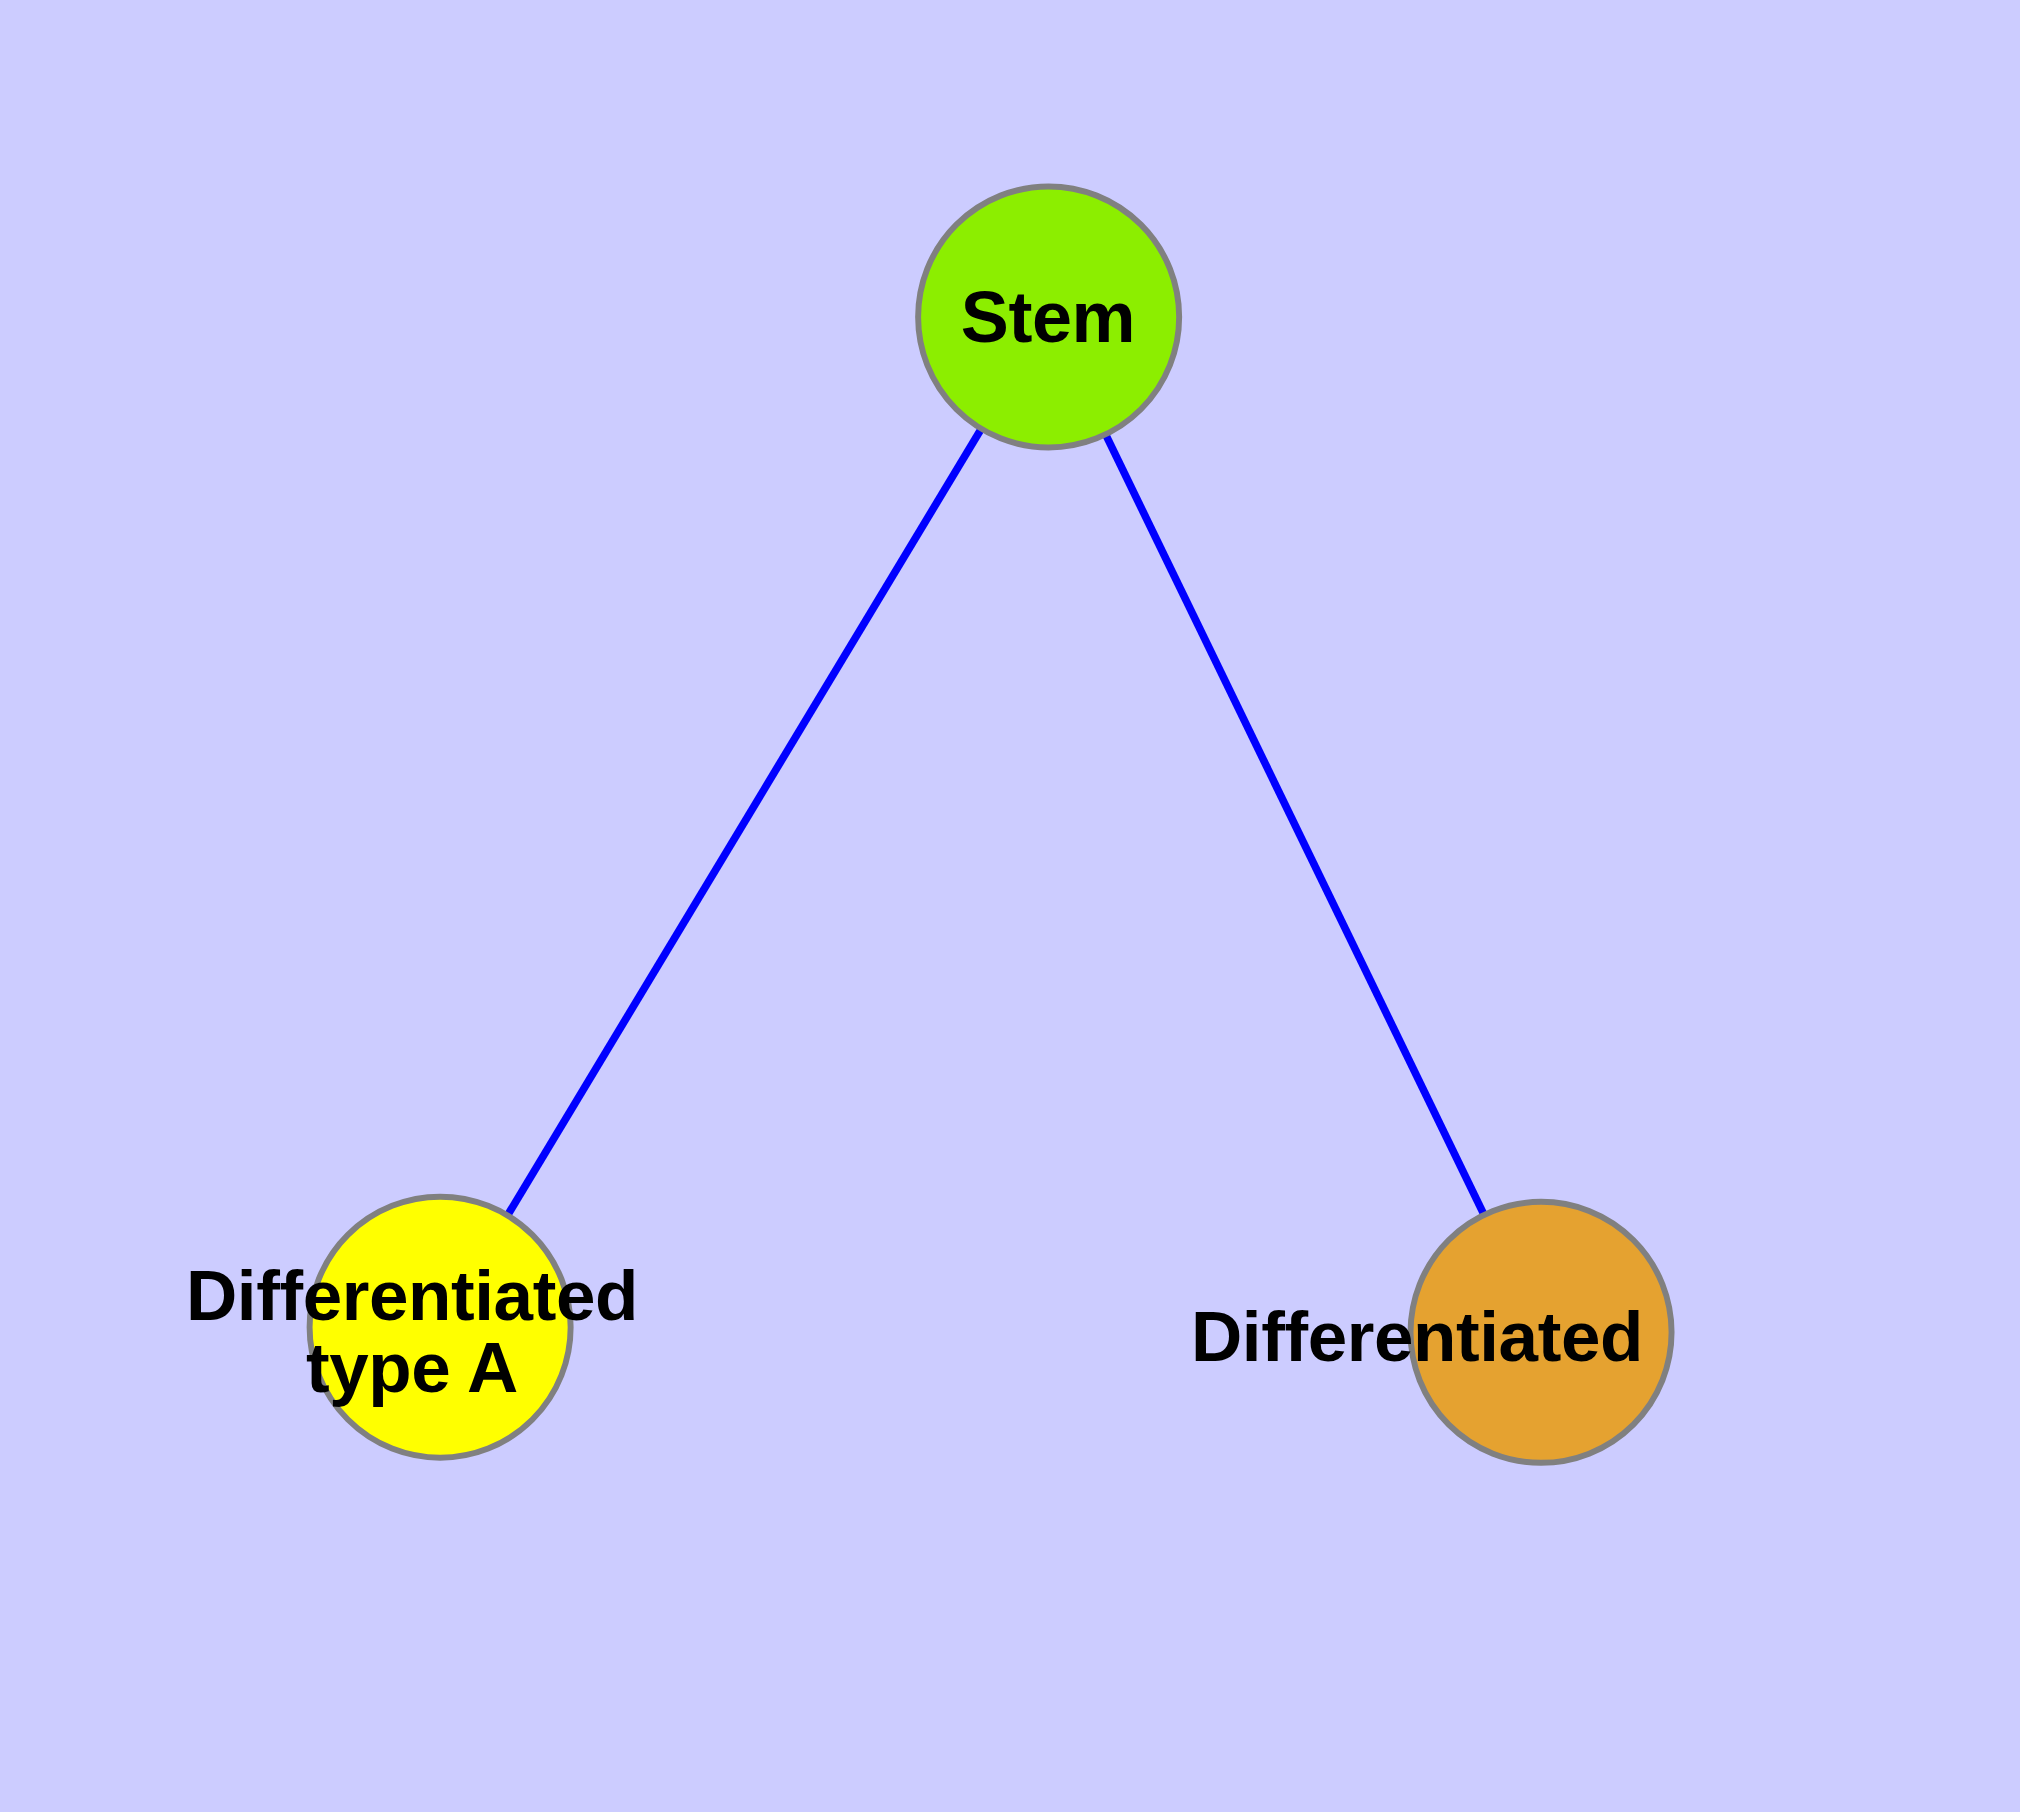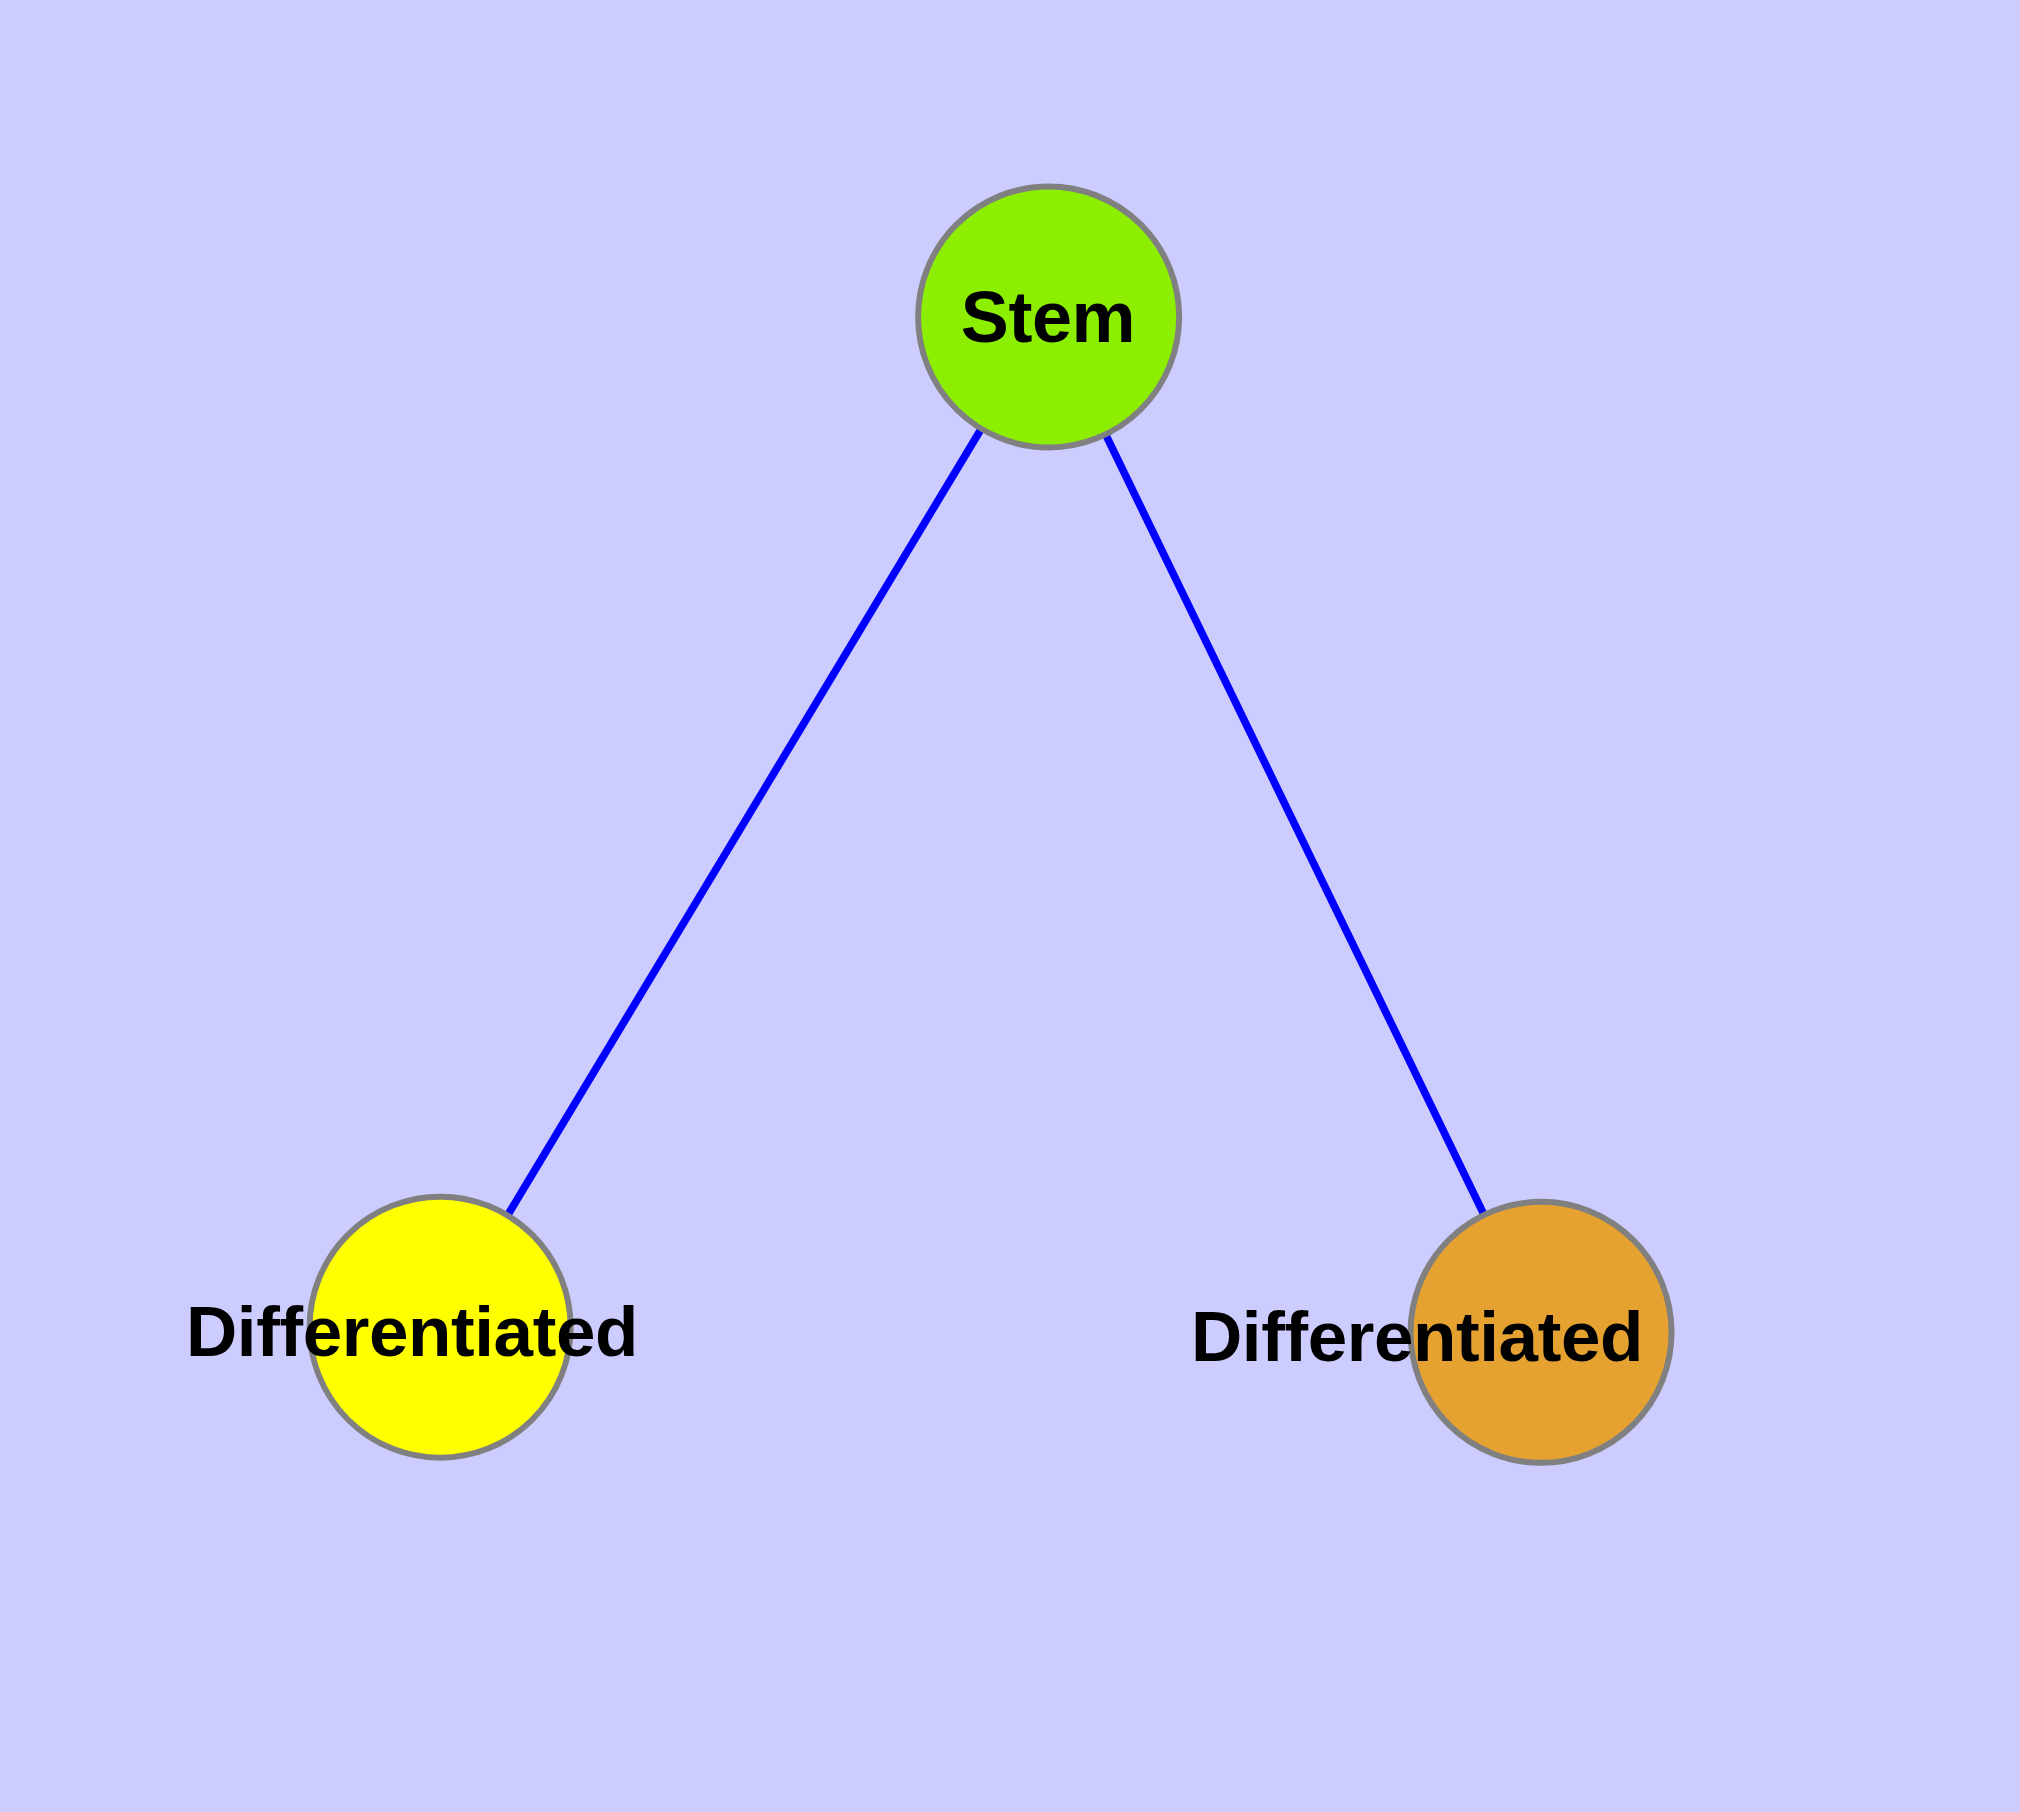--- a/index.html
+++ b/index.html
@@ -58,18 +58,18 @@
     <g>
       <circle id="node-stem" cx="1237" cy="374" r="154" fill="#8cee00" stroke="#808080" stroke-width="7"></circle>
       <circle id="node-type-a" cx="519" cy="1566" r="154" fill="#ffff00" stroke="#808080" stroke-width="7"></circle>
       <circle id="node-type-b" cx="1818" cy="1572" r="154" fill="#e5a230" stroke="#808080" stroke-width="7"></circle>
     </g>
 
   </svg>
 
   <div class="node-label" id="label-stem">Stem</div>
 
-  <div class="node-label" id="label-type-a"><span>Differentiated</span><br></div>
+  <div class="node-label" id="label-type-a"><span>Differentiated</span><br><span>type A</span></div>
 
   <div class="node-label" id="label-type-b"><span>Differentiated</span><br></div>
 
 </div>
 
 
 </body></html>

